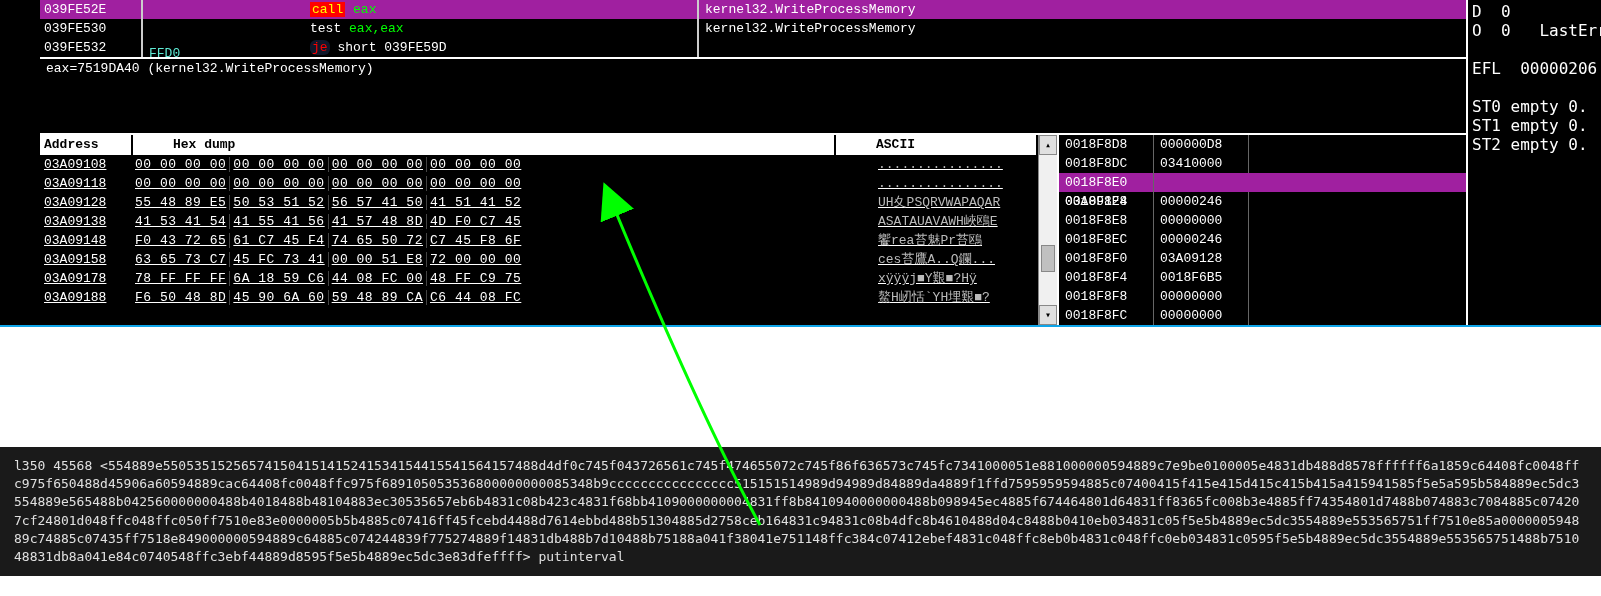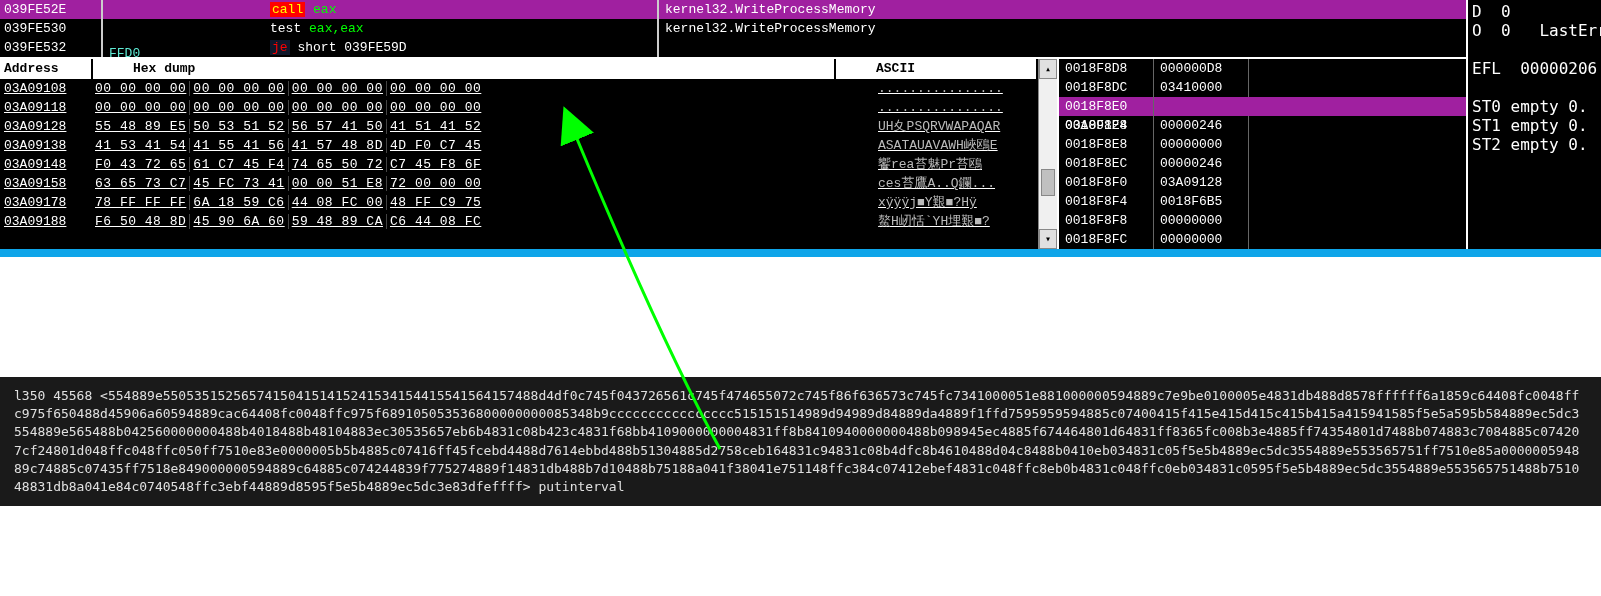--- a/index.html
+++ b/index.html
@@ -7,21 +7,22 @@
     padding: 0;
     width: 1601px;
     font-family: "Consolas", "Courier New", monospace;
     font-size: 13px;
     background: #fff;
     color: #fff;
   }
   .debugger {
     display: flex;
     background: #000;
-    border-bottom: 8px solid #0ea5e9;
+    border-bottom: 2px solid #0ea5e9;
+    padding-left: 40px;
   }
   .main-col {
     flex: 1;
     display: flex;
     flex-direction: column;
     border-right: 2px solid #fff;
   }
   .reg-col {
     width: 125px;
     background: #000;
@@ -40,21 +41,21 @@
   }
   .disasm-row.hl {
     background: #a020a0;
   }
   .addr-col { width: 97px; padding-left: 4px; border-right: 2px solid #ccc; color:#fff;}
   .bytes-col { width: 153px; padding-left: 6px; border-right: 2px solid #ccc; color:#5eead4;margin-top:44px;}
   .instr-col { width: 387px; padding-left: 6px; border-right: 2px solid #ccc;}
   .comment-col { flex:1; padding-left:6px; color:#fff;}
   .instr-col .reg { color: #00ff00; }
   .instr-col .mnem-call { background:#ff0000; color:#ffff00; padding:0 2px;}
-  .instr-col .mnem-je { background:#0f172a; color:#ff0000; padding:0 2px;}
+  .instr-col .mnem-je { background:#0f172a; color:#ff0000; padding:0 2px;border-radius:6px;}
   .info-bar {
     background: #000;
     color: #fff;
     padding: 2px 6px 12px 6px;
     border-top: 2px solid #fff;
     height:60px;
   }
   .bottom-panels {
     display:flex;
     border-top: 2px solid #fff;
@@ -155,20 +156,23 @@
         <div class="comment-col">kernel32.WriteProcessMemory</div>
       </div>
       <div class="disasm-row">
         <div class="addr-col">039FE532</div>
         <div class="bytes-col">74 69</div>
         <div class="instr-col"><span class="mnem-je">je</span> <span>short 039FE59D</span></div>
         <div class="comment-col"></div>
       </div>
     </div>
 
+    <div class="info-bar">
+      <span>eax=7519DA40 (kernel32.WriteProcessMemory)</span>
+    </div>
 
     <div class="bottom-panels">
       <div class="hex-panel">
         <div class="hex-headers">
           <div class="hex-h-addr">Address</div>
           <div class="hex-h-dump">Hex dump</div>
           <div class="hex-h-ascii">ASCII</div>
         </div>
         <div id="hex-rows">
             <div class="hex-row">

